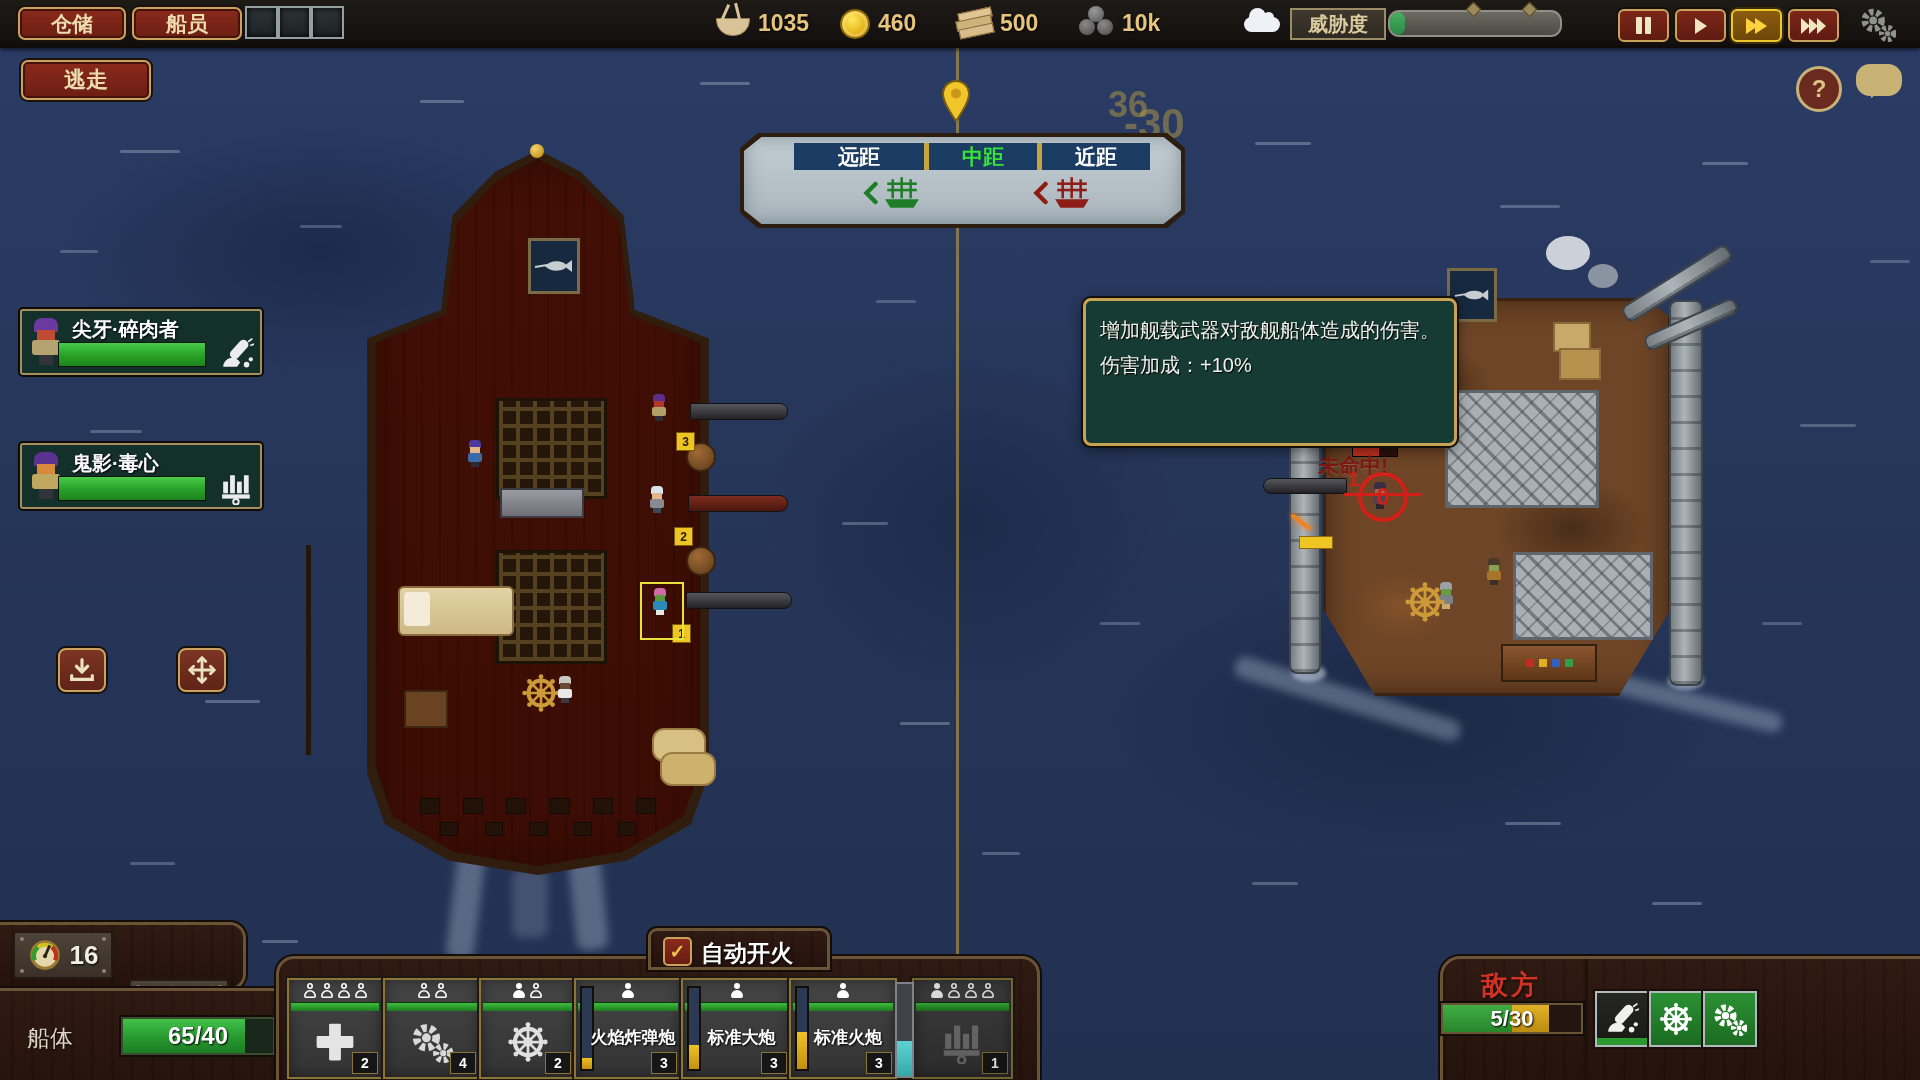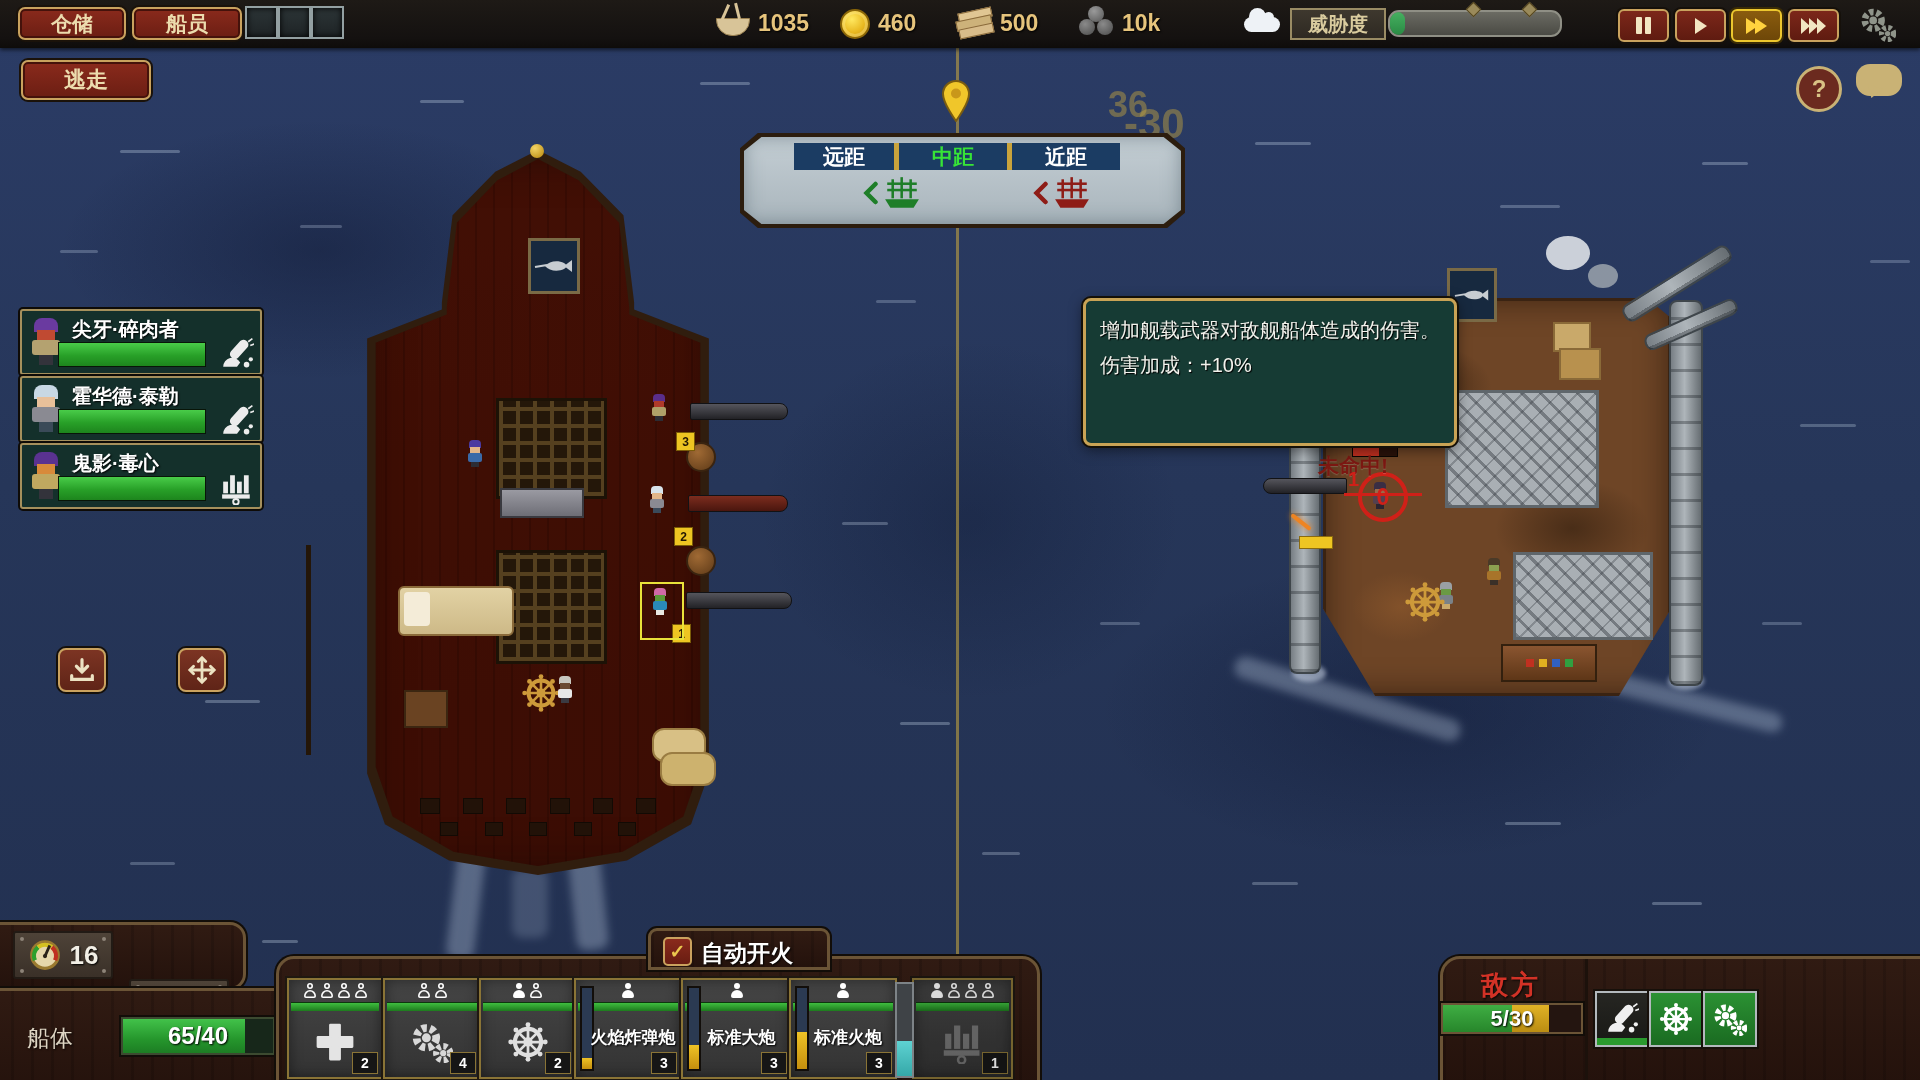--- a/index.html
+++ b/index.html
@@ -500,21 +500,21 @@
     </div>
 
   <div class="helpbtn abs" style="left:1796px;top:66px">
       <span>?</span>
     </div>
   <div class="bubble abs" style="left:1856px;top:64px"></div>
 
   <div id="dist-outer" class="abs oct">
     <div id="dist-inner" class="abs oct">
       <div class="abs" style="left:50px;top:6px;display:flex;align-items:center">
-        <div class="dtab" style="width:100px">
+        <div class="dtab" style="width:130px">
             <span>远距</span>
           </div>
         <div class="dsep"></div>
         <div class="dtab sel" style="width:108px">
             <span>中距</span>
           </div>
         <div class="dsep"></div>
         <div class="dtab" style="width:108px">
             <span>近距</span>
           </div>
@@ -551,35 +551,20 @@
       <span style="left:10px;top:37px;width:14px;height:10px;background:#33333b"></span>
     </div>
     <div class="nm ts">尖牙·碎肉者</div>
     <div class="hpb">
         <div class="hpf" style="width: 100%;"></div>
       </div>
     <svg class="ric" viewBox="0 0 32 32" style="color:#ececec">
         <use href="#sym-cannon"></use>
       </svg>
   </div>
-  <div class="card abs" style="top:376px">
-    <div class="av">
-      <span style="left:5px;top:0;width:24px;height:14px;background:#c8d8e4;border-radius:8px 8px 0 0"></span>
-      <span style="left:8px;top:12px;width:18px;height:10px;background:#e8c09a"></span>
-      <span style="left:3px;top:22px;width:28px;height:15px;background:#8a8a92;border-radius:3px"></span>
-      <span style="left:10px;top:37px;width:14px;height:10px;background:#3a4a58"></span>
-    </div>
-    <div class="nm ts">霍华德·泰勒</div>
-    <div class="hpb">
-        <div class="hpf" style="width: 100%;"></div>
-      </div>
-    <svg class="ric" viewBox="0 0 32 32" style="color:#ececec">
-        <use href="#sym-cannon"></use>
-      </svg>
-  </div>
   <div class="card abs" style="top:443px">
     <div class="av">
       <span style="left:5px;top:0;width:24px;height:14px;background:#5a3290;border-radius:8px 8px 0 0"></span>
       <span style="left:8px;top:12px;width:18px;height:10px;background:#d88a3a"></span>
       <span style="left:3px;top:22px;width:28px;height:15px;background:#c0a860;border-radius:3px"></span>
       <span style="left:10px;top:37px;width:14px;height:10px;background:#33333b"></span>
     </div>
     <div class="nm ts">鬼影·毒心</div>
     <div class="hpb">
         <div class="hpf" style="width: 100%;"></div>

